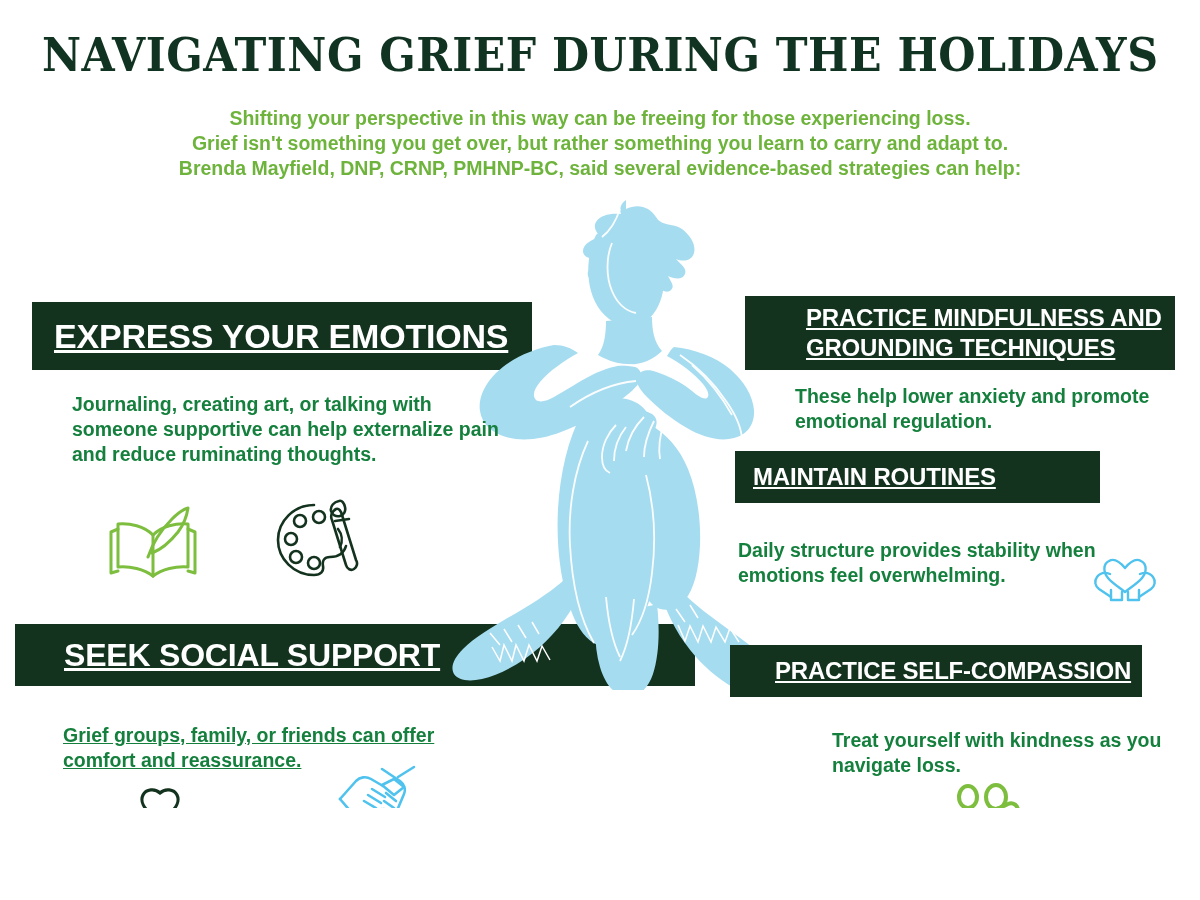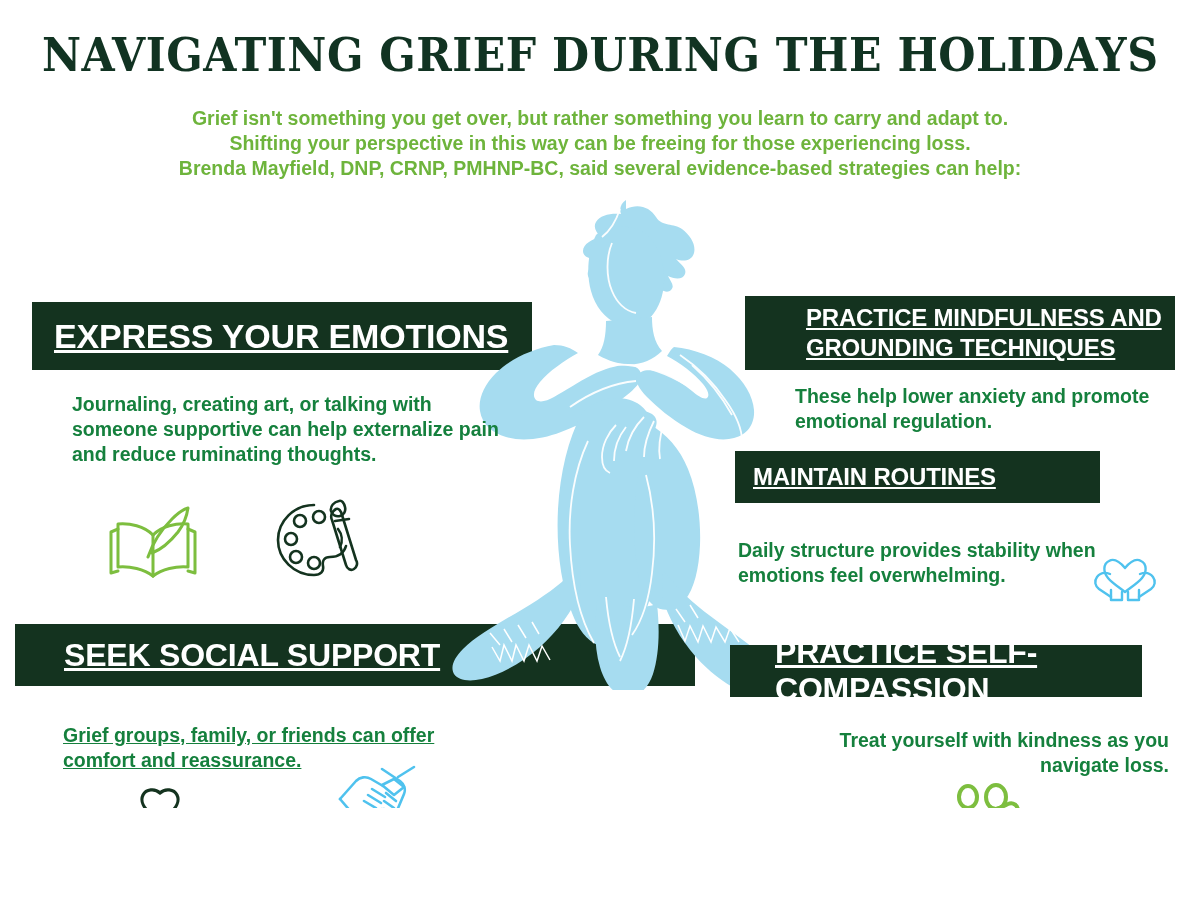--- a/index.html
+++ b/index.html
@@ -86,37 +86,37 @@
   #bar-seek {
     left: 15px; top: 624px; width: 680px; height: 62px;
     z-index: 1;
     padding-left: 49px;
     font-size: 32px;
   }
   #bar-selfcomp {
     left: 730px; top: 645px; width: 412px; height: 52px;
     z-index: 3;
     padding-left: 45px;
-    font-size: 32px;
+    font-size: 24px;
   }
 
   
   .body-text {
     position: absolute;
     color: #15803d;
     font-weight: bold;
     font-size: 19.5px;
     line-height: 25px;
     z-index: 4;
   }
   #text-express   { left: 72px;  top: 392px;  width: 430px; }
   #text-mindful   { left: 795px; top: 384px;  width: 360px; }
   #text-routines  { left: 738px; top: 538px;  width: 360px; }
   #text-seek      { left: 63px;  top: 723px;  width: 420px; text-decoration: underline; }
-  #text-selfcomp  { left: 809px; top: 728px;  width: 360px; text-align: right; }
+  #text-selfcomp  { left: 832px; top: 728px;  width: 360px; }
 
   
   .icon-wrap { position: absolute; z-index: 4; }
   .icon-wrap svg { display: block; width: 100%; height: 100%; }
   #icon-journal   { left: 108px; top: 495px; width: 90px;  height: 85px; }
   #icon-palette   { left: 272px; top: 495px; width: 88px;  height: 88px; }
   #icon-hands     { left: 1090px;top: 540px; width: 70px;  height: 62px; }
   #icon-group     { left: 110px; top: 788px; width: 100px; height: 82px; }
   #icon-shake     { left: 338px; top: 765px; width: 78px;  height: 62px; }
   #icon-two       { left: 940px; top: 782px; width: 86px;  height: 86px; }
@@ -161,22 +161,22 @@
   }
 </style>
 </head>
 <body>
 
 <div id="stage">
 
   <div id="title">NAVIGATING GRIEF DURING THE HOLIDAYS</div>
 
   <div id="subtitle">
+    <span class="line">Shifting your perspective in this way can be freeing for those experiencing loss.</span>
     <span class="line">Grief isn't something you get over, but rather something you learn to carry and adapt to.</span>
-    <span class="line">Shifting your perspective in this way can be freeing for those experiencing loss.</span>
     <span class="line">Brenda Mayfield, DNP, CRNP, PMHNP-BC, said several evidence-based strategies can help:</span>
   </div>
 
   <div class="bar" id="bar-express">
     <span class="bar-label">EXPRESS YOUR EMOTIONS</span>
   </div>
 
   <div class="bar" id="bar-seek">
     <span class="bar-label">SEEK SOCIAL SUPPORT</span>
   </div>

